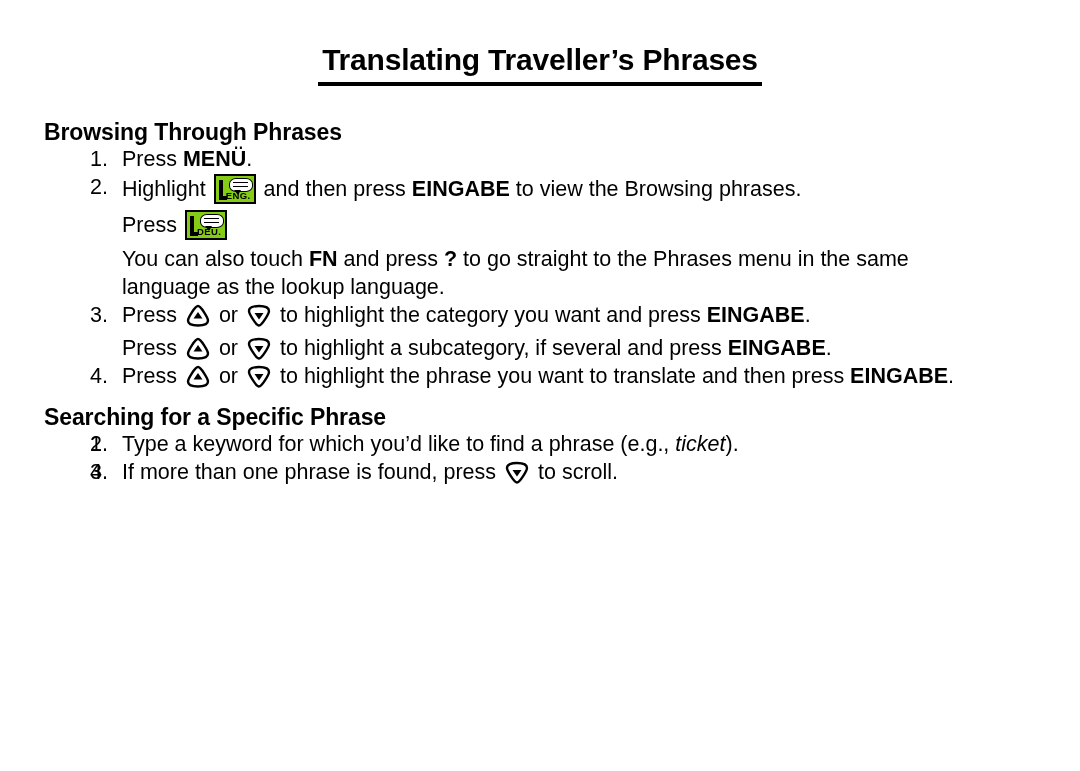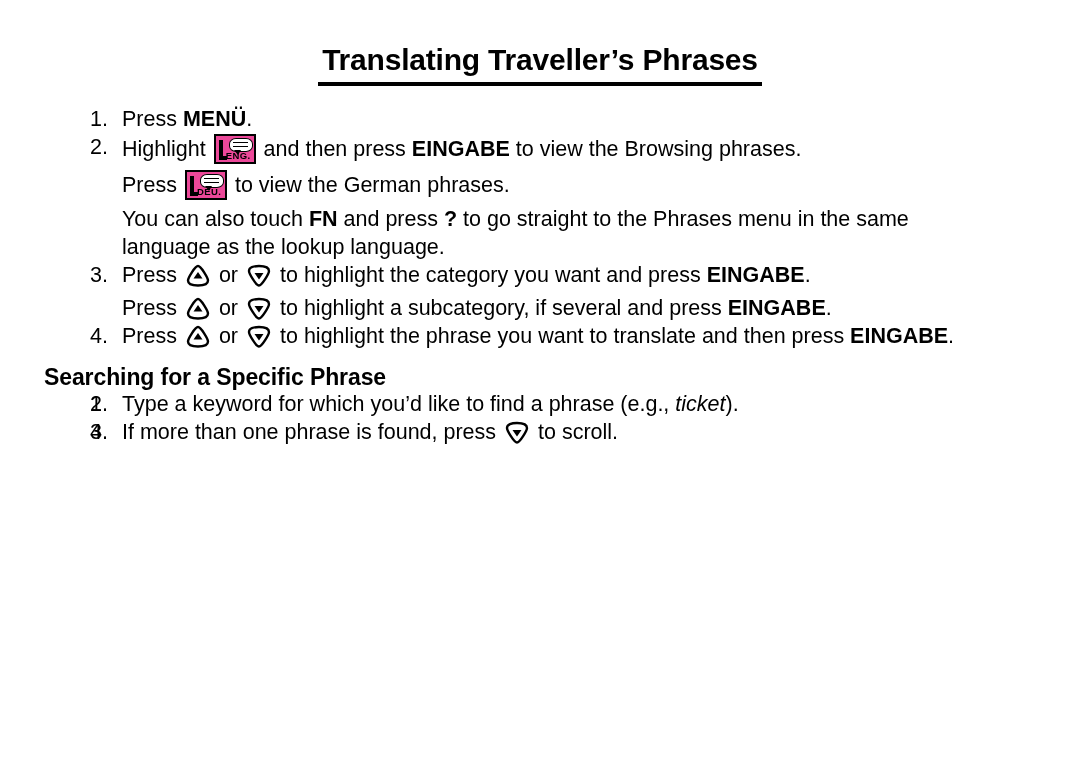--- a/index.html
+++ b/index.html
@@ -89,21 +89,21 @@
   
   .key-icon {
     display: inline-block;
     position: relative;
     width: 42px;
     height: 30px;
     border: 2px solid #000;
     box-sizing: border-box;
     vertical-align: -8px;
     margin: 0 2px;
-    background: #ec4899;
+    background: #84cc16;
   }
   .key-icon .bubble {
     position: absolute;
     left: 13px;
     top: 2px;
     width: 24px;
     height: 14px;
     border: 1.5px solid #000;
     border-radius: 7px / 6px;
     box-sizing: border-box;
@@ -173,29 +173,30 @@
 <body>
 
 <div class="page">
 
   <div class="title-wrap">
     <h1 class="doc-title">Translating Traveller’s Phrases</h1>
   </div>
 
 
   <div id="sections-root">
+      <h2 class="section">Browsing Through Phrases</h2>
       <ol class="steps">
         <li class="gap-10">
           <span class="num">1.</span>
           <span class="sub-line"><span>Press </span><b>MENÜ</b><span>.</span></span>
         </li>
         <li class="gap-16">
           <span class="num">2.</span>
           <span class="sub-line"><span>Highlight </span><span class="key-icon"><span class="ell"></span><span class="bubble"></span><span class="lbl">ENG.</span></span><span> and then press </span><b>EINGABE</b><span> to view the Browsing phrases.</span></span>
-          <span class="sub-line gap-6"><span>Press </span><span class="key-icon"><span class="ell"></span><span class="bubble"></span><span class="lbl">DEU.</span></span><span> to view the German phrases.</span></span>
+          <span class="sub-line gap-6"><span>Press </span><span class="key-icon"><span class="ell"></span><span class="bubble"></span><span class="lbl">DEU.</span></span></span>
           <span class="sub-line gap-6"><span>You can also touch </span><b>FN</b><span> and press </span><b>?</b><span> to go straight to the Phrases menu in the same language as the lookup language.</span></span>
         </li>
         <li class="gap-16">
           <span class="num">3.</span>
           <span class="sub-line"><span>Press </span><span class="arrow-key"><svg width="26" height="23" viewBox="0 0 26 23" xmlns="http://www.w3.org/2000/svg">
                 <path d="M13 2 C16 2 23 14 23 16.5 C23 20 18.5 21.5 13 21.5 C7.5 21.5 3 20 3 16.5 C3 14 10 2 13 2 Z" fill="none" stroke="#000" stroke-width="2.4"></path>
                 <path d="M13 8 L17.5 14.5 L8.5 14.5 Z" fill="#000"></path>
               </svg></span><span> or </span><span class="arrow-key"><svg width="26" height="23" viewBox="0 0 26 23" xmlns="http://www.w3.org/2000/svg">
                 <path d="M13 21.5 C10 21.5 3 9.5 3 7 C3 3.5 7.5 2 13 2 C18.5 2 23 3.5 23 7 C23 9.5 16 21.5 13 21.5 Z" fill="none" stroke="#000" stroke-width="2.4"></path>
                 <path d="M13 15.5 L8.5 9 L17.5 9 Z" fill="#000"></path>

